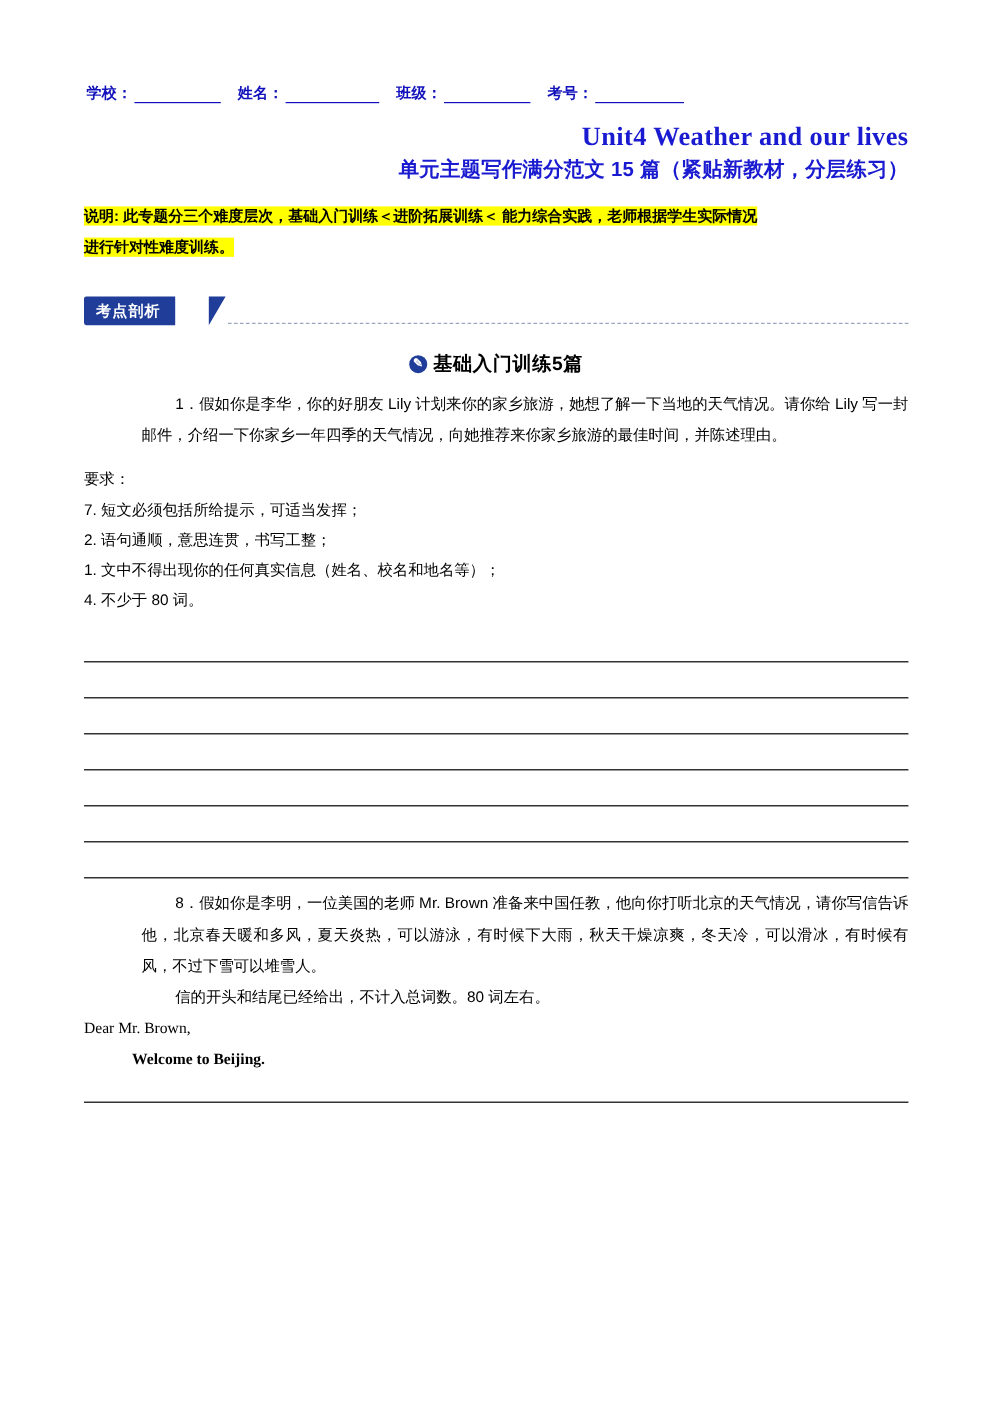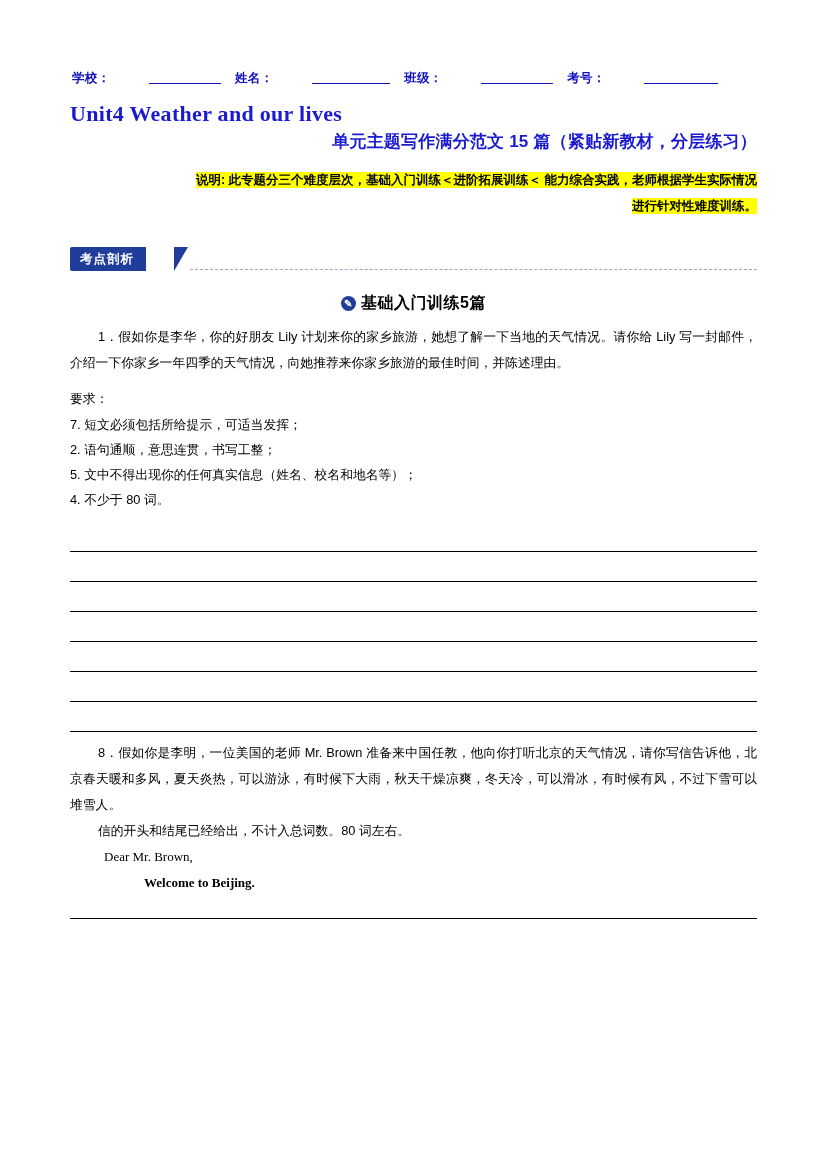--- a/index.html
+++ b/index.html
@@ -28,58 +28,57 @@
     display: flex;
     align-items: flex-end;
     font-size: 12.5px;
     font-weight: bold;
     color: #1111bb;
     margin: 0 0 4px 2px;
     letter-spacing: 0.2px;
   }
   .info-item {
     display: flex;
-    align-items: flex-start;
+    align-items: center;
     white-space: nowrap;
-    gap: 37px;
   }
   .info-label { padding-right: 2px; }
   .info-blank {
     display: inline-block;
     border-bottom: 1px solid #1111bb;
     height: 13px;
   }
   .b-school { width: 72px; }
   .b-name   { width: 78px; }
   .b-class  { width: 72px; }
   .b-exam   { width: 74px; }
   .gap-s { width: 14px; }
 
   
   .title-main {
-    text-align: left;
+    text-align: right;
     font-family: "Liberation Serif", serif;
     font-weight: bold;
     font-size: 22px;
     color: #1a1ad0;
     margin: 14px 0 3px 0;
     letter-spacing: 0.3px;
   }
   .title-sub {
     text-align: right;
     font-weight: bold;
     font-size: 17px;
     color: #1a1ad0;
     margin: 0 0 14px 0;
     letter-spacing: 0.2px;
   }
 
   
   .note-wrap {
-    text-align: right;
+    text-align: left;
     font-size: 12.5px;
     font-weight: bold;
     color: #000;
     line-height: 26px;
     margin-bottom: 28px;
   }
   .note-wrap span.hl {
     background: #ffff00;
     padding: 1px 0;
   }
@@ -148,40 +147,39 @@
   }
 
   
   .para {
     font-size: 12.8px;
     line-height: 26px;
     color: #000;
     text-align: justify;
     margin: 0;
   }
-  .para.indent { text-indent: 28px; }
+  .para.indent { text-indent: 28px; margin-left: 48px; }
   .para.req { margin-top: 10px; }
   .para-list { margin: 0; }
   .para-list .li {
     font-size: 12.8px;
     line-height: 25px;
   }
 
   
   .write-lines { margin-top: 10px; }
   .wline {
     border-bottom: 1px solid #000;
     height: 29px;
   }
 
   .letter-line {
     font-family: "Liberation Serif", serif;
     font-size: 13px;
     line-height: 26px;
-    margin-left: 34px;
   }
   .letter-line.indent2 { padding-left: 40px; font-weight: bold; }
 
   .bottom-rule {
     border-bottom: 1px solid #000;
     height: 22px;
   }
 </style>
 </head>
 <body>
@@ -227,21 +225,21 @@
   <div class="part-heading">
     <span class="part-bullet">✎</span>
     <span>基础入门训练5篇</span>
   </div>
 
   <p class="para indent">1．假如你是李华，你的好朋友 Lily 计划来你的家乡旅游，她想了解一下当地的天气情况。请你给 Lily 写一封邮件，介绍一下你家乡一年四季的天气情况，向她推荐来你家乡旅游的最佳时间，并陈述理由。</p>
   <p class="para req">要求：</p>
   <div class="para-list">
     <div class="li">7. 短文必须包括所给提示，可适当发挥；</div>
     <div class="li">2. 语句通顺，意思连贯，书写工整；</div>
-    <div class="li">5. 文中不得出现你的任何真实信息（姓名、校名和地名等）；</div>
+    <div class="li">1. 文中不得出现你的任何真实信息（姓名、校名和地名等）；</div>
     <div class="li">4. 不少于 80 词。</div>
   </div>
 
   <div class="write-lines">
     <div class="wline"></div>
     <div class="wline"></div>
     <div class="wline"></div>
     <div class="wline"></div>
     <div class="wline"></div>
     <div class="wline"></div>

